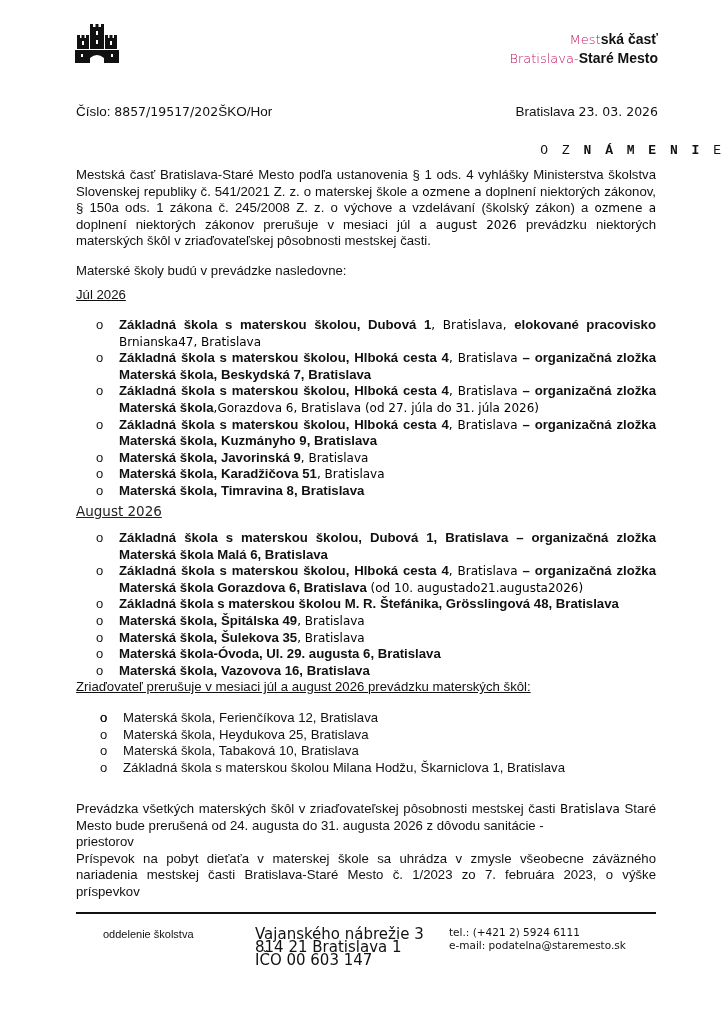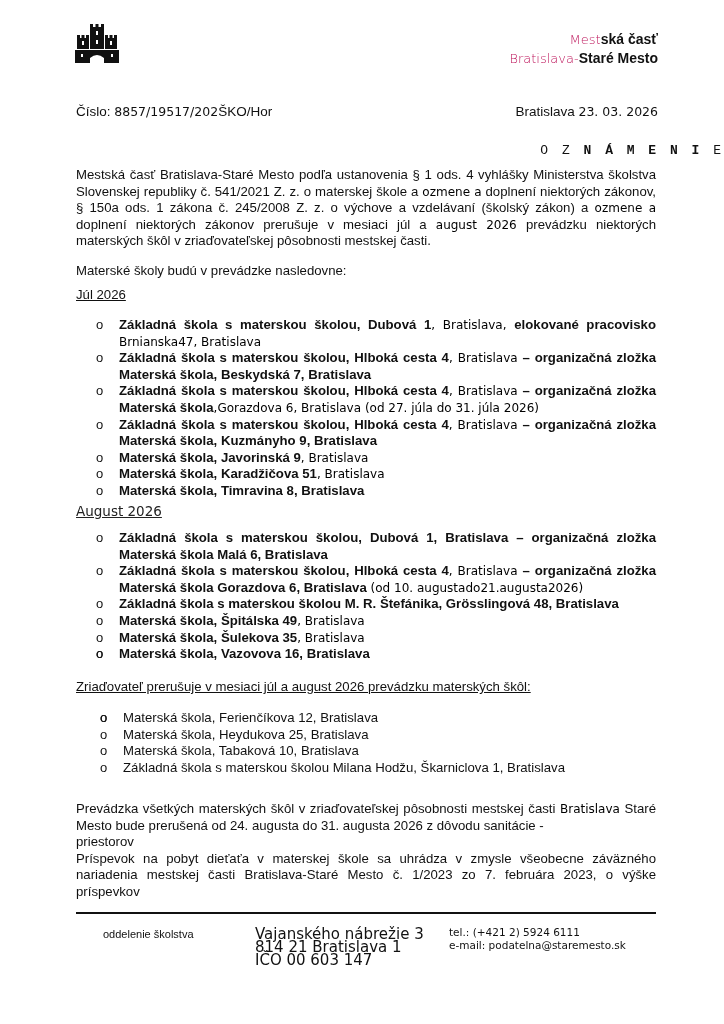--- a/index.html
+++ b/index.html
@@ -109,21 +109,21 @@
     <li><span class="bullet">o</span><span class="b">Materská škola, Timravina 8, Bratislava</span></li>
   </ul>
 
 <div class="abs h-aug">August 2026</div>
 <ul class="abs list list-aug" id="list-aug">
     <li><span class="bullet">o</span><span class="b">Základná škola s materskou školou, Dubová 1, Bratislava – organizačná zložka Materská škola Malá 6, Bratislava</span></li>
     <li><span class="bullet">o</span><span class="b">Základná škola s materskou školou, Hlboká cesta 4</span><span class="alt">, Bratislava </span><span class="b"> – organizačná zložka Materská škola Gorazdova 6, Bratislava</span><span class="alt"> (od 10. augustado21.augusta2026)</span></li>
     <li><span class="bullet">o</span><span class="b">Základná škola s materskou školou M. R. Štefánika, Grösslingová 48, Bratislava</span></li>
     <li><span class="bullet">o</span><span class="b">Materská škola, Špitálska 49</span><span class="alt">, Bratislava</span></li>
     <li><span class="bullet">o</span><span class="b">Materská škola, Šulekova 35</span><span class="alt">, Bratislava</span></li>
-    <li><span class="bullet">o</span></li>
+    <li><span class="bullet">o</span><span class="b">Materská škola-Óvoda, Ul. 29. augusta 6, Bratislava</span></li>
     <li><span class="bullet">o</span><span class="b">Materská škola, Vazovova 16, Bratislava</span></li>
   </ul>
 
 <div class="abs h-close">Zriaďovateľ prerušuje v mesiaci júl a august 2026 prevádzku materských škôl:</div>
 <ul class="abs list list-close" id="list-close">
     <li><span class="bullet">o</span></li>
     <li><span class="bullet">o</span><span>Materská škola, Ferienčíkova 12, Bratislava</span></li>
     <li><span class="bullet">o</span><span>Materská škola, Heydukova 25, Bratislava</span></li>
     <li><span class="bullet">o</span><span>Materská škola, Tabaková 10, Bratislava</span></li>
     <li><span class="bullet">o</span><span>Základná škola s materskou školou Milana Hodžu, Škarniclova 1, Bratislava</span></li>

